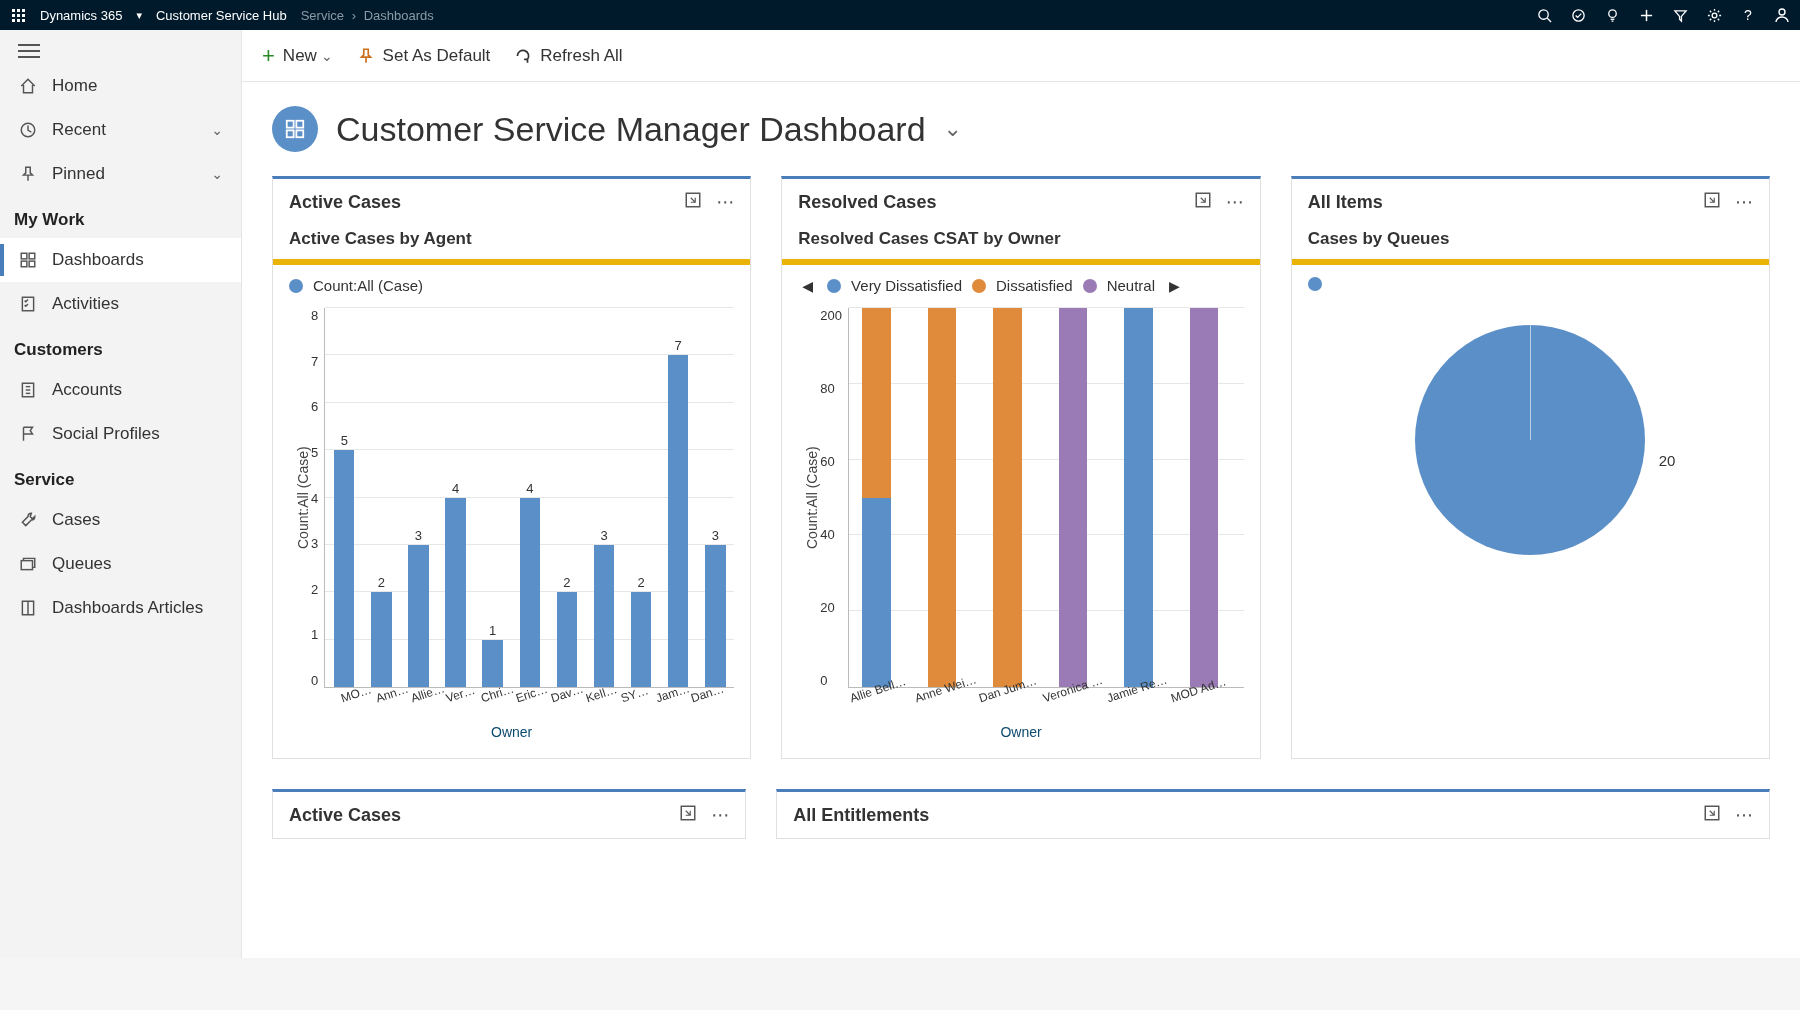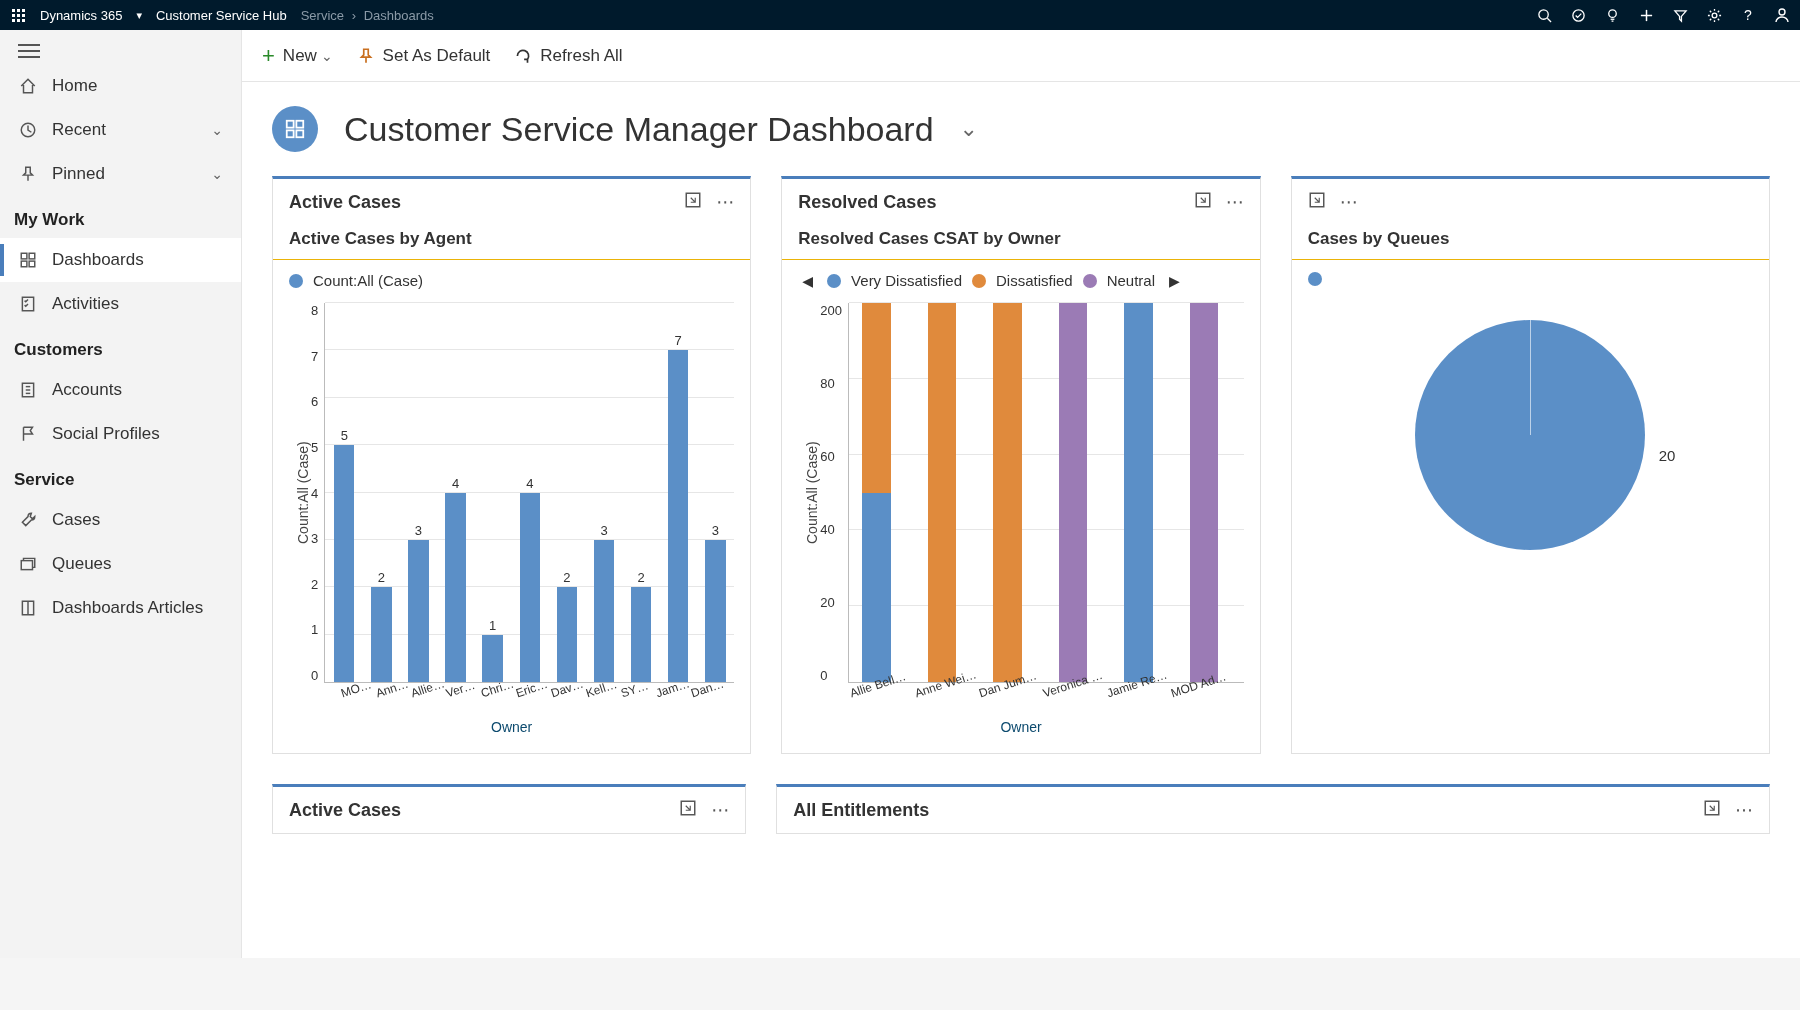--- a/index.html
+++ b/index.html
@@ -30,31 +30,31 @@
 
 
 .sb-item { display: flex; align-items: center; gap: 14px; padding: 12px 18px; font-size: 17px; color: #333; cursor: pointer; position: relative; }
 .sb-item.active { background: #fff; }
 .sb-item.active::before { content: ""; position: absolute; left: 0; top: 6px; bottom: 6px; width: 4px; background: #4a7ebb; }
 .sb-header { padding: 14px 14px 8px; font-size: 17px; font-weight: 600; color: #222; }
 .sb-icon { width: 20px; height: 20px; display: inline-flex; align-items: center; justify-content: center; color: #666; }
 .sb-chev { margin-left: auto; color: #666; font-size: 14px; }
 
 
-.page-title-row { display: flex; align-items: center; gap: 26px; margin-bottom: 24px; }
+.page-title-row { display: flex; align-items: center; gap: 18px; margin-bottom: 24px; }
 .page-icon { width: 46px; height: 46px; border-radius: 50%; background: #5b8fc7; display: flex; align-items: center; justify-content: center; color: #fff; font-size: 20px; }
 .page-title { font-size: 34px; font-weight: 300; color: #333; }
 
 
 .card-row { display: flex; gap: 30px; margin-bottom: 30px; }
 .card { background: #fff; border: 1px solid #e0e0e0; border-top: 3px solid #4a7ebb; flex: 1; min-width: 0; }
 .card-head { display: flex; align-items: center; padding: 12px 16px; }
 .card-title { font-size: 18px; font-weight: 600; color: #333; flex: 1; }
 .card-actions { display: flex; gap: 14px; color: #555; font-size: 18px; }
-.card-sub { padding: 4px 16px 10px; font-size: 17px; font-weight: 600; color: #333; border-bottom: 1px solid #eab308; }
+.card-sub { padding: 4px 16px 10px; font-size: 17px; font-weight: 600; color: #333; border-bottom: 6px solid #eab308; }
 .legend-row { display: flex; align-items: center; gap: 10px; padding: 12px 16px 4px; font-size: 15px; color: #333; }
 .leg-dot { width: 14px; height: 14px; border-radius: 50%; display: inline-block; }
 .leg-nav { cursor: pointer; font-size: 14px; color: #333; padding: 0 4px; }
 
 
 .chart-area { padding: 10px 16px 18px; }
 .bar-chart { position: relative; height: 380px; display: flex; }
 .y-axis-label { writing-mode: vertical-rl; transform: rotate(180deg); font-size: 14px; color: #444; text-align: center; padding-right: 6px; }
 .y-ticks { display: flex; flex-direction: column; justify-content: space-between; font-size: 13px; color: #333; padding-right: 6px; height: 100%; }
 .plot { flex: 1; position: relative; border-left: 1px solid #bbb; border-bottom: 1px solid #bbb; display: flex; align-items: flex-end; gap: 2%; padding: 0 1%; }
@@ -482,20 +482,21 @@
                 <span>Veronica Que...</span>
                 <span>Jamie Reding ...</span>
                 <span>MOD Adminis...</span>
               </div>
         <div class="axis-title">Owner</div>
       </div>
     </div>
 
     <div class="card">
       <div class="card-head">
+              <span class="card-title">All Items</span>
               <div class="card-actions">
                 <span>
                   <svg width="18" height="18" viewBox="0 0 16 16" stroke="#555" fill="none" stroke-width="1.3">
                     <rect x="2" y="2" width="12" height="12"></rect>
                     <path d="M6 6l4 4M10 6v4h-4" stroke-width="1"></path>
                   </svg>
                 </span>
                 <span>⋯</span>
               </div>
             </div>

